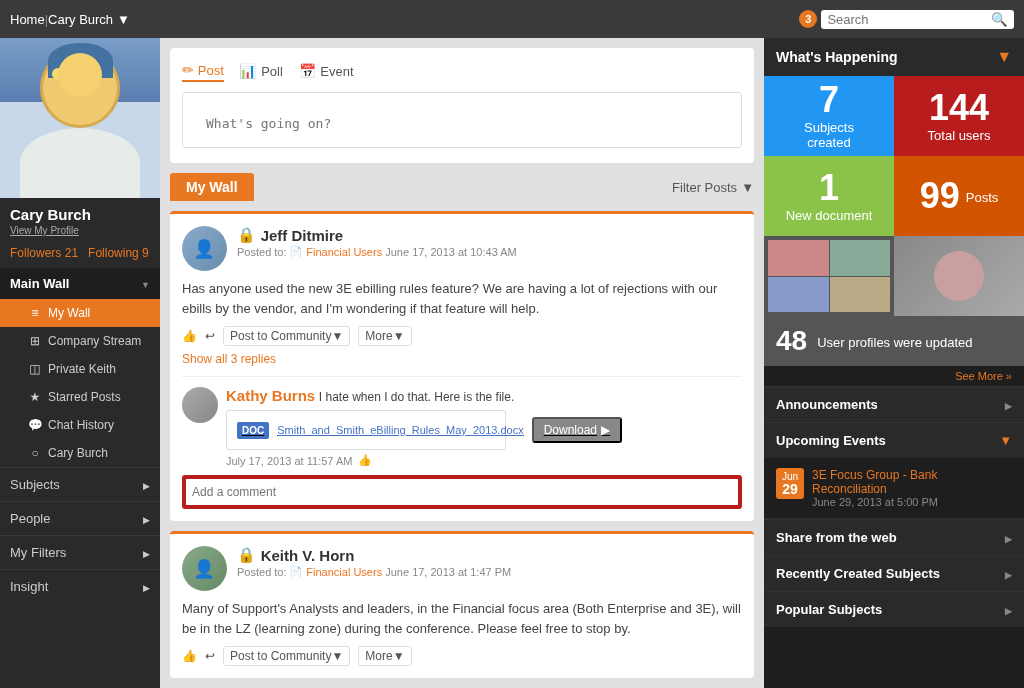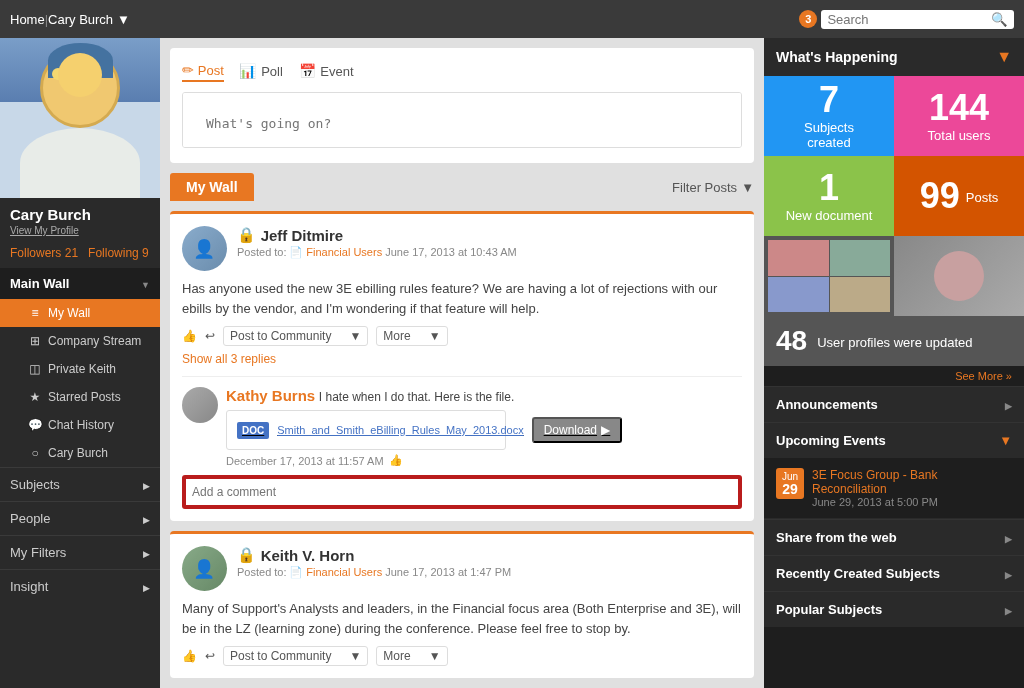--- a/index.html
+++ b/index.html
@@ -52,21 +52,21 @@
     .post-header { display: flex; gap: 10px; align-items: flex-start; }
     .post-avatar { width: 45px; height: 45px; border-radius: 50%; background: #888; flex-shrink: 0; overflow: hidden; }
     .post-meta { flex: 1; }
     .post-author { font-size: 15px; font-weight: bold; color: #333; display: flex; align-items: center; gap: 5px; }
     .post-author .lock-icon { color: #e87722; }
     .post-target { font-size: 11px; color: #888; margin: 2px 0; }
     .post-target a { color: #e87722; text-decoration: none; }
     .post-body { margin-top: 8px; font-size: 13px; color: #444; line-height: 1.5; }
     .post-actions { display: flex; align-items: center; gap: 8px; margin-top: 8px; }
     .post-action-btn { display: flex; align-items: center; gap: 3px; color: #555; cursor: pointer; font-size: 12px; background: none; border: none; }
-    .post-action-dropdown { display: flex; align-items: center; gap: 18px; color: #555; cursor: pointer; font-size: 12px; background: none; border: 1px solid #ddd; padding: 2px 6px; border-radius: 3px; }
+    .post-action-dropdown { display: flex; align-items: center; gap: 0; color: #555; cursor: pointer; font-size: 12px; background: none; border: 1px solid #ddd; padding: 2px 6px; border-radius: 3px; }
     .show-replies { color: #e87722; font-size: 12px; cursor: pointer; margin-top: 6px; }
     
     
     .comment-section { display: flex; gap: 8px; margin-top: 10px; padding-top: 10px; border-top: 1px solid #eee; }
     .comment-avatar { width: 36px; height: 36px; border-radius: 50%; background: #bbb; flex-shrink: 0; }
     .comment-body { flex: 1; }
     .comment-author { color: #e87722; font-size: 15px; font-weight: bold; }
     .comment-text { font-size: 12px; color: #444; }
     .file-attachment { display: flex; align-items: center; gap: 8px; margin-top: 6px; border: 1px solid #ddd; padding: 6px 10px; border-radius: 3px; max-width: 280px; text-decoration: underline; }
     .doc-icon { background: #4472C4; color: #fff; font-size: 10px; font-weight: bold; padding: 3px 5px; border-radius: 2px; }
@@ -77,21 +77,21 @@
 
     
     #right-sidebar { width: 260px; background: #1e1e1e; overflow-y: auto; flex-shrink: 0; }
     .right-section-header { background: #2a2a2a; color: #fff; padding: 10px 12px; font-size: 14px; font-weight: bold; display: flex; align-items: center; justify-content: space-between; }
     .right-section-header .arrow { color: #e87722; font-size: 16px; }
 
     
     .tiles-grid { display: grid; grid-template-columns: 1fr 1fr; gap: 0; }
     .tile { display: flex; flex-direction: column; align-items: center; justify-content: center; padding: 14px 10px; }
     .tile-blue { background: #2196F3; }
-    .tile-orange { background: #ec4899; }
+    .tile-orange { background: #b91c1c; }
     .tile-green { background: #8BC34A; }
     .tile-dark-orange { background: #d35400; }
     .tile-photo { background: #555; overflow: hidden; }
     .tile-number { font-size: 36px; font-weight: bold; color: #fff; line-height: 1; }
     .tile-number-sm { font-size: 28px; font-weight: bold; color: #fff; line-height: 1; }
     .tile-label { color: #fff; font-size: 13px; text-align: center; margin-top: 2px; }
     .tile-posts-row { display: flex; align-items: center; gap: 6px; }
 
     
     .right-section { border-top: 1px solid #333; }
@@ -281,21 +281,21 @@
           <span class="comment-text">I hate when I do that. Here is the file.</span>
           <div class="file-attachment">
             <span class="doc-icon">DOC</span>
             <span class="file-name">Smith_and_Smith_eBilling_Rules_May_2013.docx</span>
             <button class="download-btn">
               <span>Download</span>
               <span>▶</span>
             </button>
           </div>
           <div class="comment-timestamp">
-            <span>December 17, 2013 at 11:57 AM</span>
+            <span>July 17, 2013 at 11:57 AM</span>
             <span>👍</span>
           </div>
         </div>
       </div>
       <input type="text" class="add-comment-input" placeholder="Add a comment" style="">
     </div>
 
     <div class="post-card">
       <div class="post-header">
         <div class="post-avatar post-avatar-2">👤</div>

